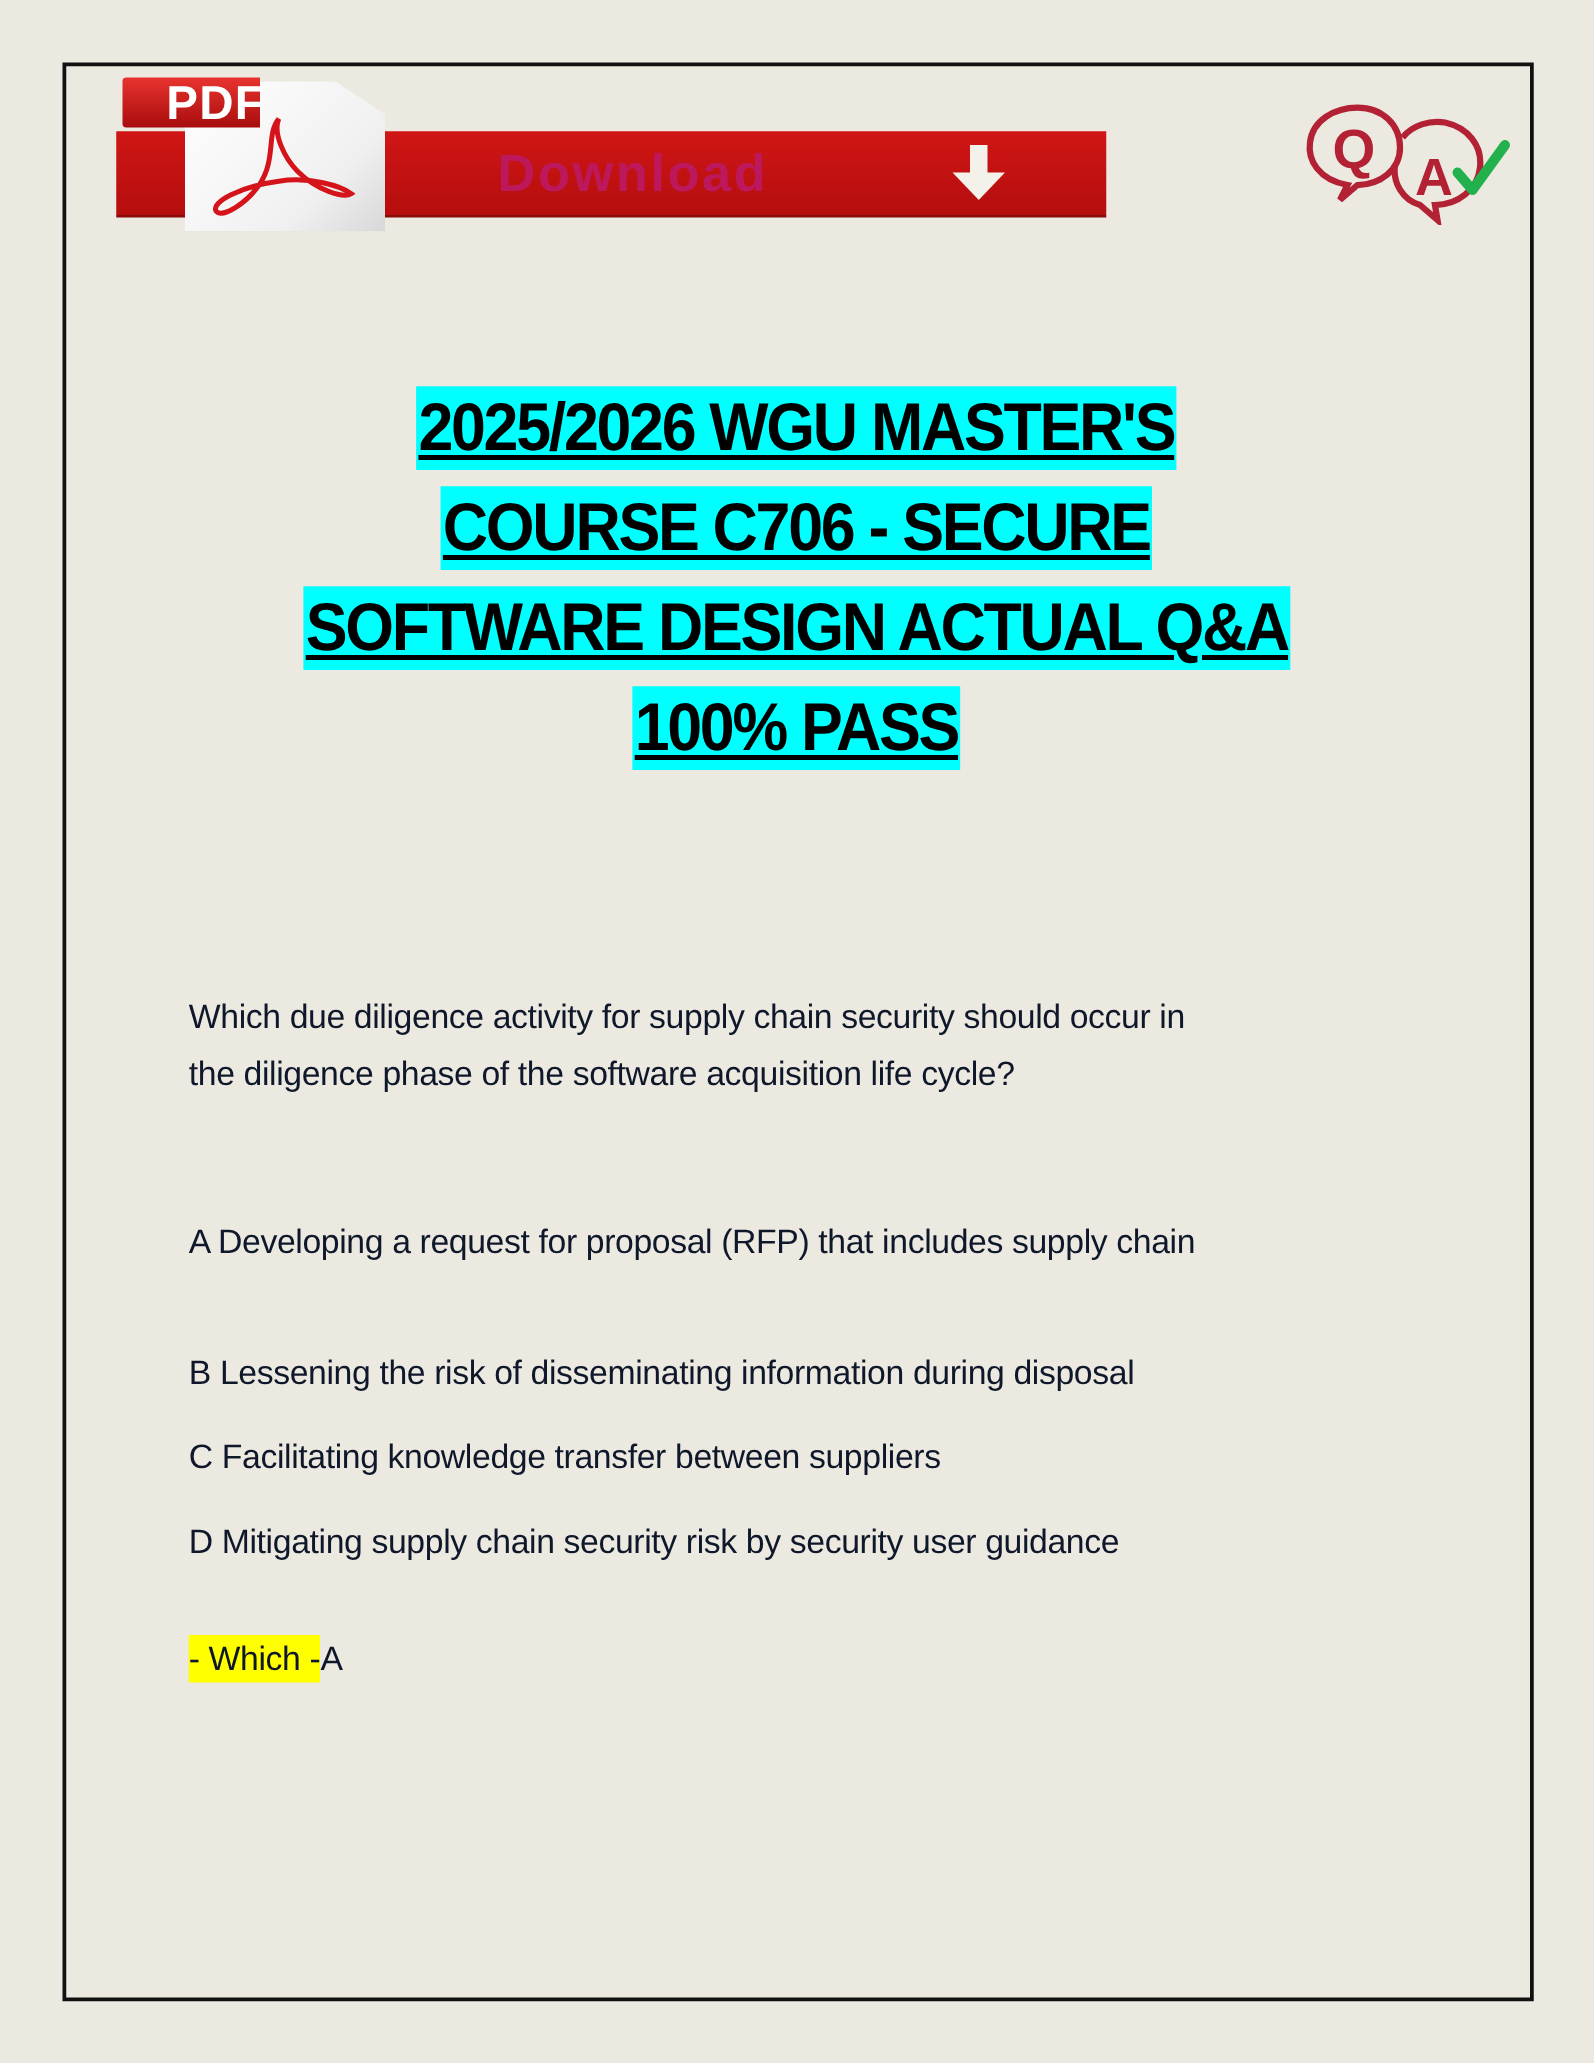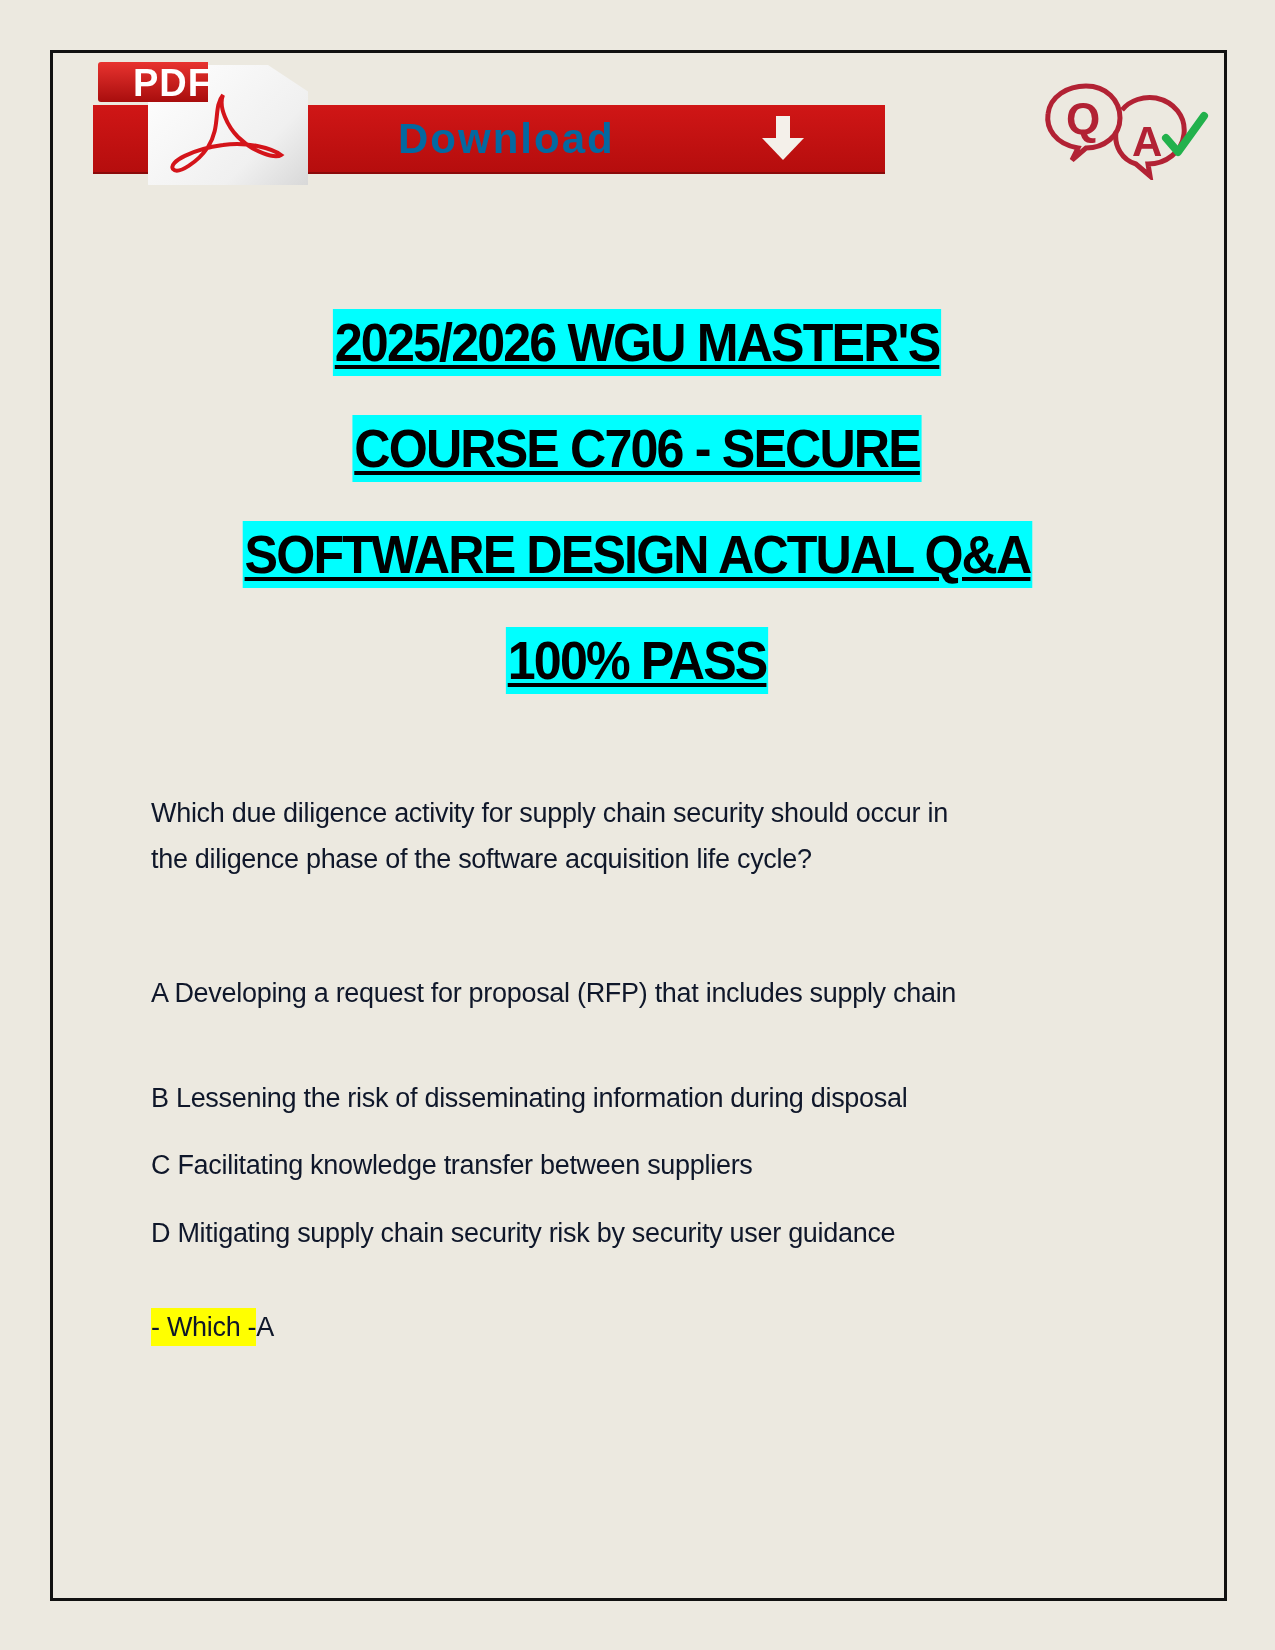--- a/index.html
+++ b/index.html
@@ -32,21 +32,21 @@
   .pdf-doc svg { position:absolute; left:15px; top:22px; }
   .pdf-tab-front {
     position:absolute; left:5px; top:0; width:110px; height:40px;
     background:linear-gradient(#e8332f, #a80d0d);
     color:#fff; font-weight:bold; font-size:38px; line-height:42px;
     padding-left:35px; box-sizing:border-box; letter-spacing:1px;
     border-radius:3px 0 0 3px;
   }
   .download-label {
     position:absolute; left:305px; top:43px; height:67px; line-height:67px;
-    color:#0369a1; font-size:42px; font-weight:bold; letter-spacing:2px;
+    color:#be185d; font-size:42px; font-weight:bold; letter-spacing:2px;
   }
   .download-arrow { position:absolute; left:665px; top:52px; }
 
   .qa-icon { position:absolute; left:1040px; top:80px; }
 
   
   .title-block {
     position:absolute; left:0; top:309px; width:1275px;
     text-align:center;
   }
@@ -59,21 +59,21 @@
     font-size:54px;
     line-height:67px;
     height:67px;
     text-decoration:underline;
     text-decoration-thickness:4px;
     text-underline-offset:4px;
     letter-spacing:-2px;
     transform:scaleX(0.93);
     padding:0 2px;
   }
-  .title-row { height:106px; }
+  .title-row { height:80px; }
 
   
   .content {
     position:absolute; left:151px; top:790px; width:990px;
     font-family:"Liberation Sans", sans-serif;
     font-size:27px; color:#0f172a;
   }
   .question { line-height:46px; margin:0; letter-spacing:-0.3px; }
   .options { position:absolute; top:180px; left:0; width:990px; }
   .option { margin:0; letter-spacing:-0.3px; }

